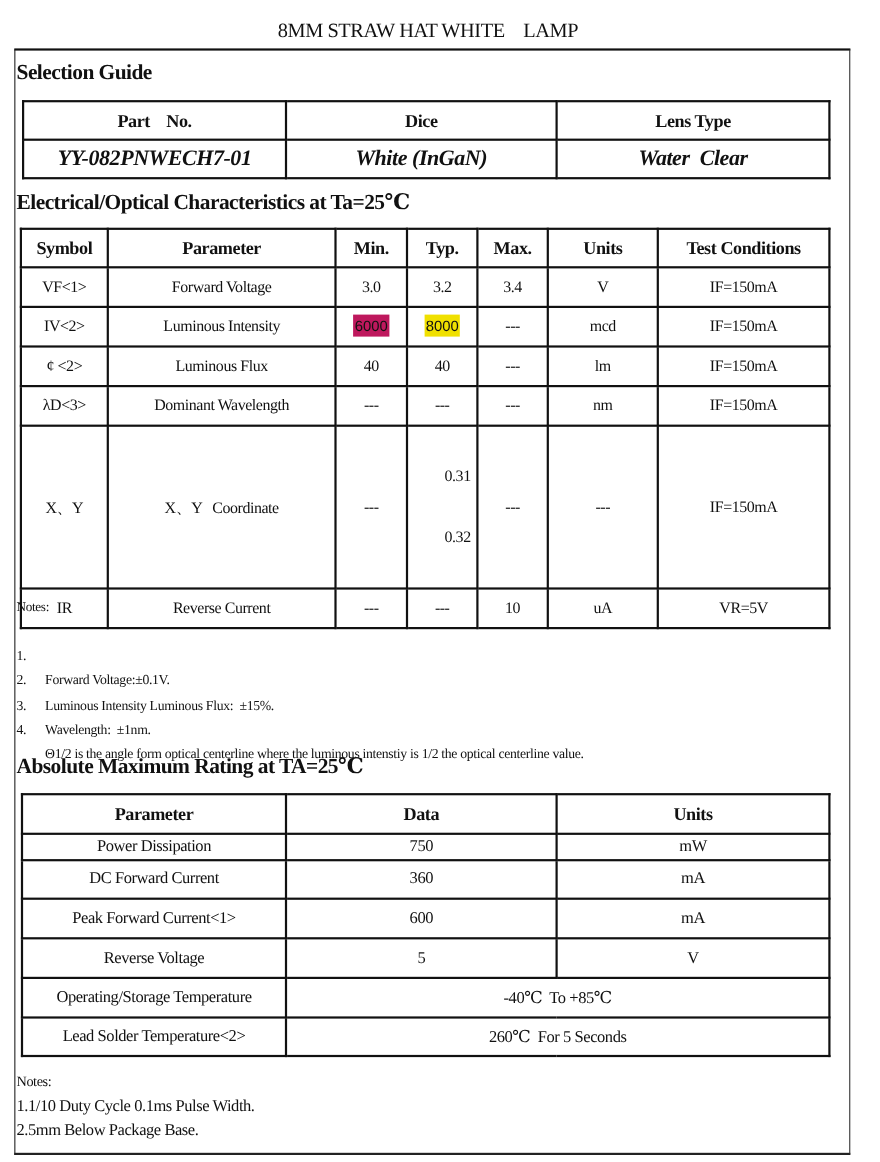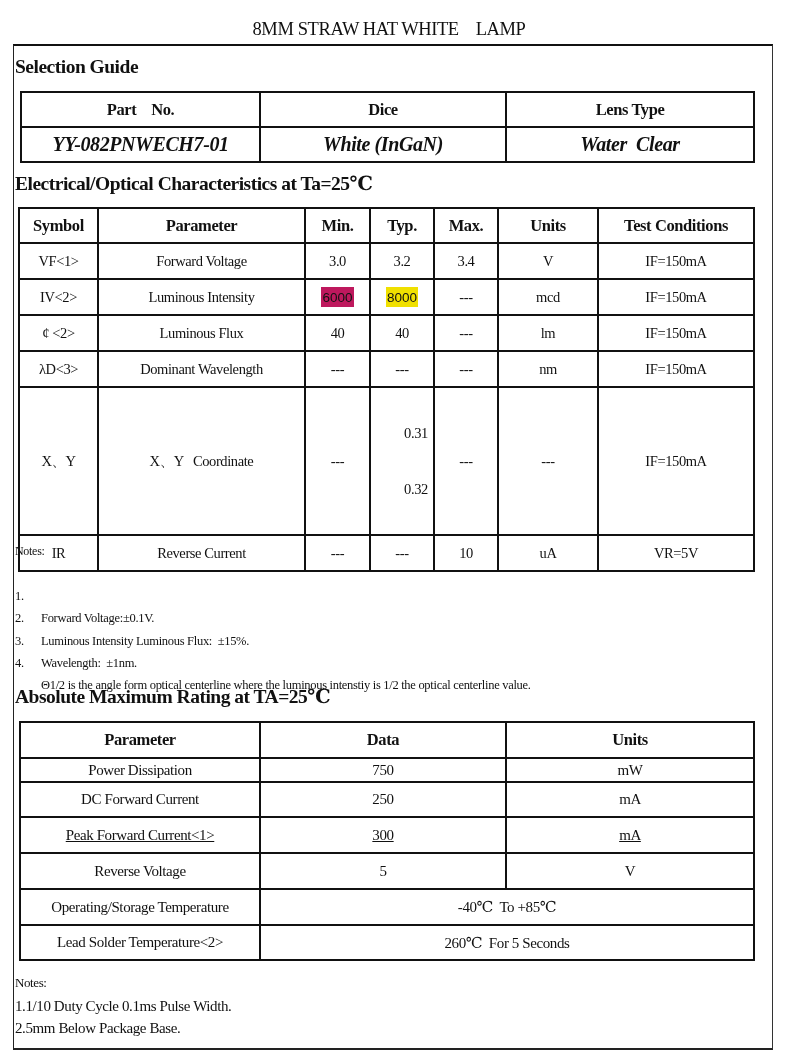--- a/index.html
+++ b/index.html
@@ -174,26 +174,26 @@
     <th>Data</th>
     <th>Units</th>
   </tr>
   <tr style="height:24px;">
     <td>Power Dissipation</td>
     <td>750</td>
     <td>mW</td>
   </tr>
   <tr style="height:35px;">
     <td>DC Forward Current</td>
-    <td>250</td>
+    <td>360</td>
     <td>mA</td>
   </tr>
-  <tr style="height:36px;text-decoration:underline;">
+  <tr style="height:36px;">
     <td>Peak Forward Current&lt;1&gt;</td>
-    <td>300</td>
+    <td>600</td>
     <td>mA</td>
   </tr>
   <tr style="height:36px;">
     <td>Reverse Voltage</td>
     <td>5</td>
     <td>V</td>
   </tr>
   <tr style="height:36px;">
     <td>Operating/Storage Temperature</td>
     <td colspan="2">-40℃  To +85℃</td>

